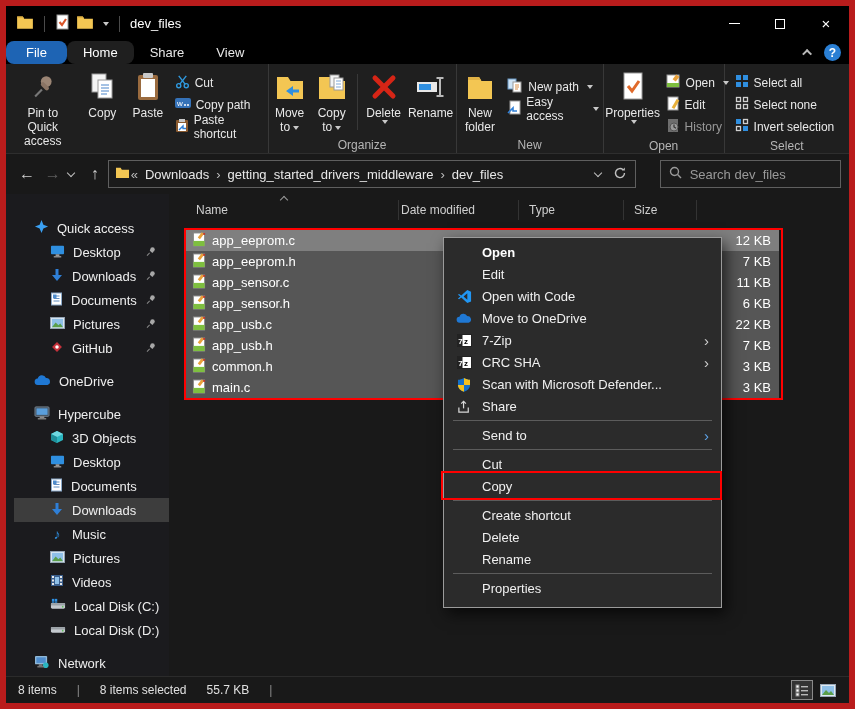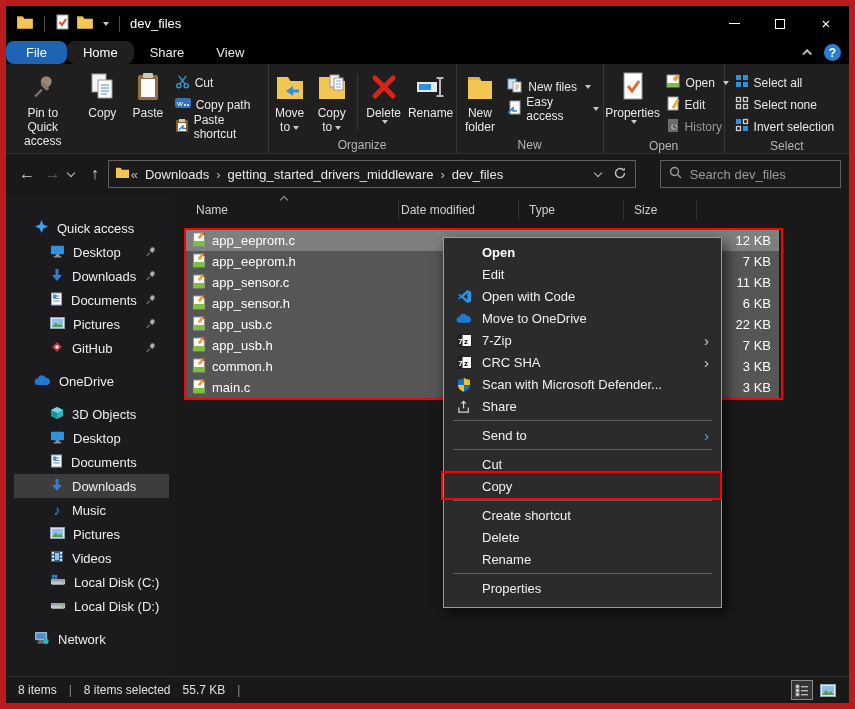--- a/index.html
+++ b/index.html
@@ -81,21 +81,21 @@
   
   .cmenu { position:absolute; left:437px; top:231px; width:279px; background:#2b2b2b; border:1px solid #9b9b9b; box-shadow:4px 6px 14px rgba(0,0,0,.65); z-index:10; padding:3px 0 8px 0; }
   .mi { height:22px; display:flex; align-items:center; position:relative; font-size:13px; color:#f0f0f0; padding-left:38px; }
   .mi .micon { position:absolute; left:12px; top:3px; width:16px; height:16px; display:flex; align-items:center; justify-content:center; }
   .mi .sub { position:absolute; right:12px; font-size:15px; color:#cfcfcf; }
   .mi .sub.blue { color:#5ea4e8; }
   .mi.bold { font-weight:bold; color:#fff; }
   .msep { height:1px; background:#5c5c5c; margin:3px 9px; }
 
   
-  .statusbar { position:absolute; left:0; right:0; bottom:0; height:27px; background:#191919; border-top:1px solid #2b2b2b; display:flex; align-items:center; font-size:12px; color:#e0e0e0; padding-left:12px; gap:12px; }
+  .statusbar { position:absolute; left:0; right:0; bottom:0; height:27px; background:#191919; border-top:1px solid #2b2b2b; display:flex; align-items:center; font-size:12px; color:#e0e0e0; padding-left:12px; gap:20px; }
   .sdiv { color:#8a8a8a; }
   .viewbtns { margin-left:auto; display:flex; gap:4px; padding-right:10px; }
   .viewbtn { width:22px; height:20px; display:flex; align-items:center; justify-content:center; }
   .viewbtn.active { border:1px solid #8a8a8a; background:#333; }
   .i { display:inline-block; vertical-align:middle; }
   svg text { font-family:"Liberation Sans",sans-serif; }
 </style>
 </head>
 <body>
 
@@ -305,21 +305,21 @@
               <svg width="16" height="15" viewBox="0 0 16 15">
                   <rect x="1" y="1" width="8" height="10" fill="#cfe3f5" stroke="#6d9bc8"></rect>
                   <rect x="6" y="4" width="8" height="10" fill="#fff" stroke="#999"></rect>
                   <g stroke="#d98f4a" stroke-width="1">
                     <line x1="8" y1="7" x2="12" y2="7"></line>
                     <line x1="8" y1="9" x2="12" y2="9"></line>
                     <line x1="8" y1="11" x2="11" y2="11"></line>
                   </g>
                 </svg>
             </span>
-            <span>New files</span>
+            <span>New path</span>
             <span class="dd"></span>
           </div>
           <div class="smallbtn">
             <span class="i">
               <svg width="14" height="15" viewBox="0 0 14 15">
                   <rect x="3" y="1" width="10" height="13" fill="#fff" stroke="#999"></rect>
                   <path d="M1 13l5-5v3h4" stroke="#2f7fd6" stroke-width="1.6" fill="none"></path>
                 </svg>
             </span>
             <span>Easy access</span>
@@ -552,20 +552,31 @@
       <div class="sgap"></div>
       <div class="snode lvl1">
         <span class="i">
           <svg width="17" height="11" viewBox="0 0 17 11">
               <path d="M4 10a3.2 3.2 0 01-.3-6.4A4.4 4.4 0 0112 3a3.6 3.6 0 011.5 7z" fill="#1f78d4"></path>
             </svg>
         </span>
         <span class="lab">OneDrive</span>
       </div>
       <div class="sgap"></div>
+      <div class="snode lvl1">
+        <span class="i">
+          <svg width="16" height="14" viewBox="0 0 17 15">
+              <rect x="1" y="1" width="15" height="10" rx="1" fill="#3f4a55" stroke="#7a8a9a"></rect>
+              <rect x="2.5" y="2.5" width="12" height="7" fill="#5a9edb"></rect>
+              <rect x="6" y="11" width="5" height="2" fill="#8a8a8a"></rect>
+              <rect x="4" y="13" width="9" height="1.4" fill="#8a8a8a"></rect>
+            </svg>
+        </span>
+        <span class="lab">Hypercube</span>
+      </div>
       <div class="snode lvl2">
         <span class="i">
           <svg width="14" height="14" viewBox="0 0 14 14">
               <path d="M7 1l6 3v6l-6 3-6-3V4z" fill="#2ab5c0"></path>
               <path d="M7 1l6 3-6 3L1 4z" fill="#6fd8e0"></path>
               <path d="M7 7v6l-6-3V4z" fill="#1f8f9a"></path>
             </svg>
         </span>
         <span class="lab">3D Objects</span>
       </div>

